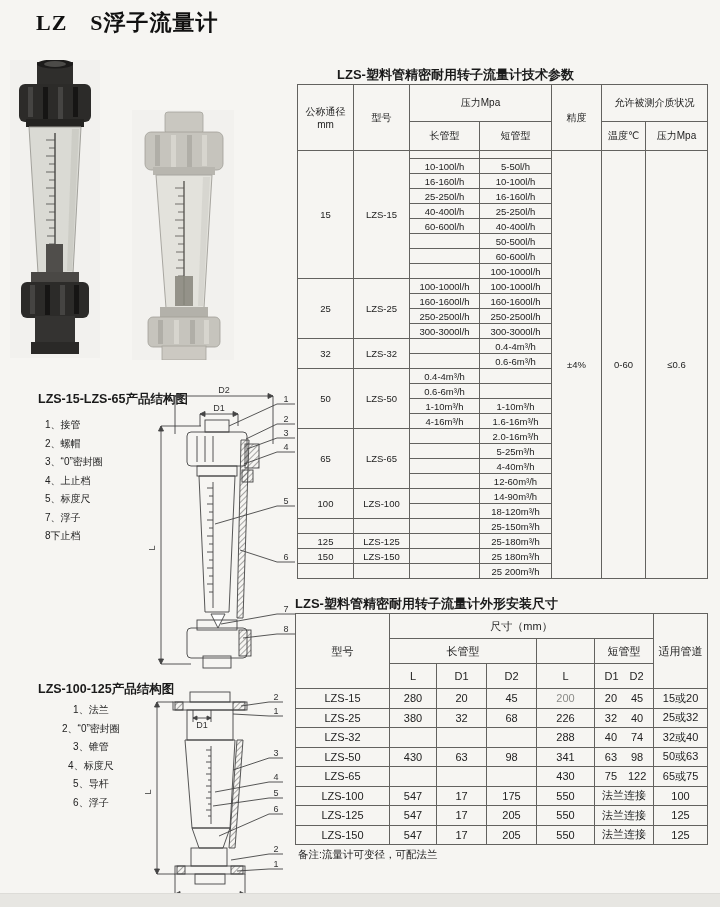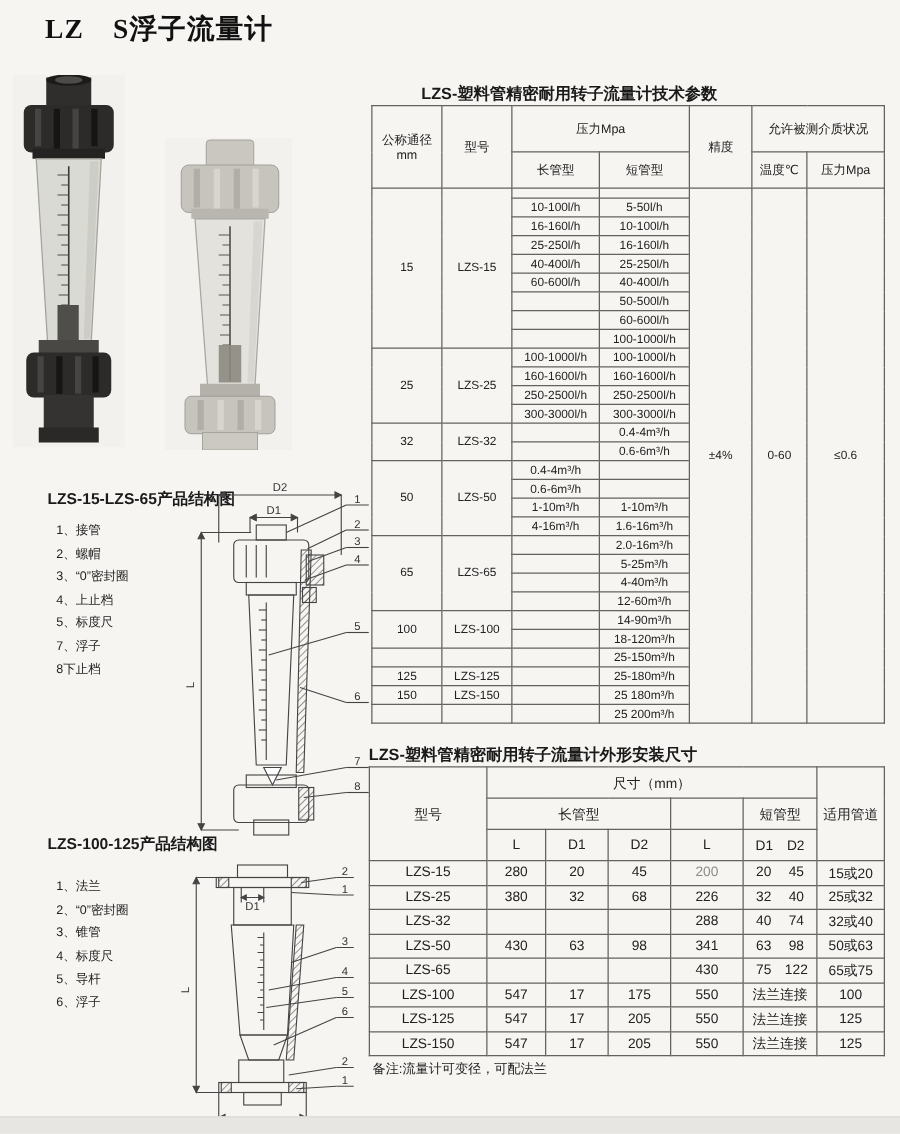--- a/index.html
+++ b/index.html
@@ -393,22 +393,22 @@
         <text x="141" y="54" text-anchor="middle">3</text>
         <text x="141" y="68" text-anchor="middle">4</text>
         <text x="141" y="122" text-anchor="middle">5</text>
         <text x="141" y="178" text-anchor="middle">6</text>
         <text x="141" y="230" text-anchor="middle">7</text>
         <text x="141" y="250" text-anchor="middle">8</text>
       </g>
     </svg>
   </div>
 
-  <div class="abs dg-title" style="left:38px;top:667px;">LZS-100-125产品结构图</div>
-  <div class="abs part-list" style="left:45px;top:701px;" id="parts2">
+  <div class="abs dg-title" style="left:38px;top:681px;">LZS-100-125产品结构图</div>
+  <div class="abs part-list" style="left:62px;top:701px;text-align:center;" id="parts2">
       <div>1、法兰</div>
       <div>2、“0”密封圈</div>
       <div>3、锥管</div>
       <div>4、标度尺</div>
       <div>5、导杆</div>
       <div>6、浮子</div>
     </div>
 
   <div class="abs" style="left:135px;top:688px;">
     <svg width="150" height="218" viewBox="0 0 150 218">

